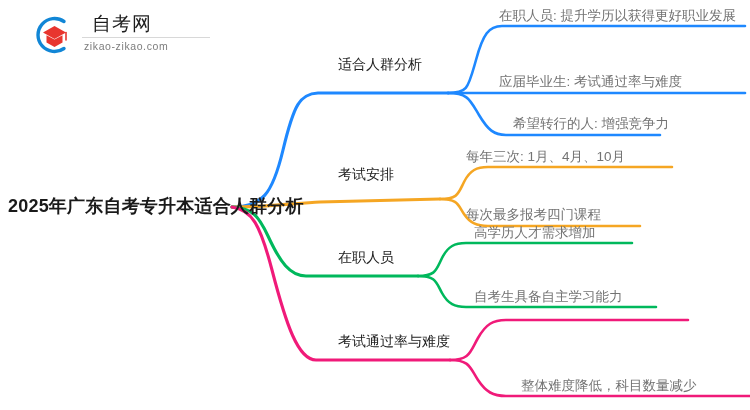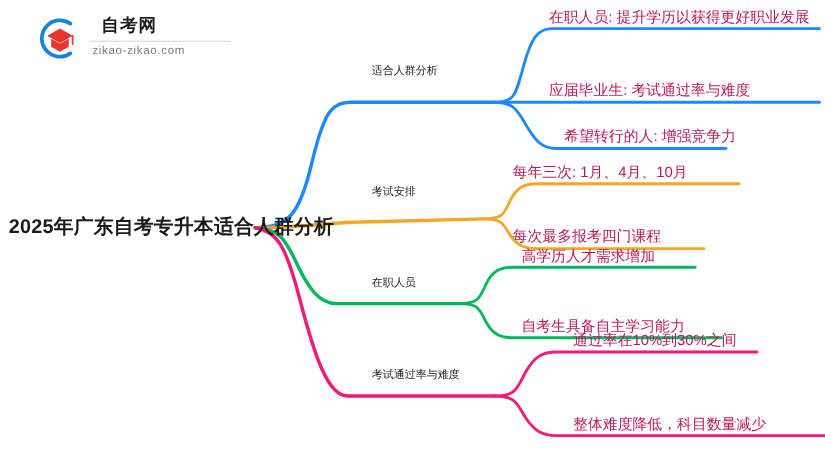--- a/index.html
+++ b/index.html
@@ -39,22 +39,22 @@
     position: absolute;
     left: 52px;
     top: 0px;
     width: 130px;
     height: 44px;
   }
   .logo-cn {
     position: absolute;
     left: 10px;
     top: 1px;
-    font-size: 16px;
-    font-weight: bold;
+    font-size: 19px;
+    font-weight: normal;
     color: #1d1d1d;
     letter-spacing: 1px;
     line-height: 22px;
     white-space: nowrap;
   }
   .logo-rule {
     position: absolute;
     left: 0px;
     top: 25px;
     width: 128px;
@@ -90,28 +90,28 @@
   }
   #root-node {
     font-size: 18px;
     font-weight: bold;
     letter-spacing: .2px;
     line-height: 20px;
     left: 8px;
     top: 196px;
   }
   .branch-node {
-    font-size: 10px;
+    font-size: 14px;
     line-height: 19px;
     color: #222222;
   }
   .leaf-node {
     font-size: 13.5px;
     line-height: 18px;
-    color: #be185d;
+    color: #737373;
   }
 </style>
 </head>
 <body>
 
 <div id="canvas">
 
   <div id="logo">
     <svg id="logo-mark" viewBox="0 0 44 42">
       <path d="M34 7.5 A16.5 16.5 0 1 0 34 34.5" fill="none" stroke="#1186d6" stroke-width="3.4" stroke-linecap="round"></path>
@@ -164,17 +164,16 @@
   <div class="node leaf-node" style="left:513px; top:115px;">希望转行的人: 增强竞争力</div>
 
   <div class="node leaf-node" style="left:466px; top:148px;">每年三次: 1月、4月、10月</div>
 
   <div class="node leaf-node" style="left:466px; top:206px;">每次最多报考四门课程</div>
 
   <div class="node leaf-node" style="left:474px; top:224px;">高学历人才需求增加</div>
 
   <div class="node leaf-node" style="left:474px; top:288px;">自考生具备自主学习能力</div>
 
-  <div class="node leaf-node" style="left:521px; top:301px;">通过率在10%到30%之间</div>
 
   <div class="node leaf-node" style="left:521px; top:377px;">整体难度降低，科目数量减少</div>
 
 </div>
 
 </body></html>

